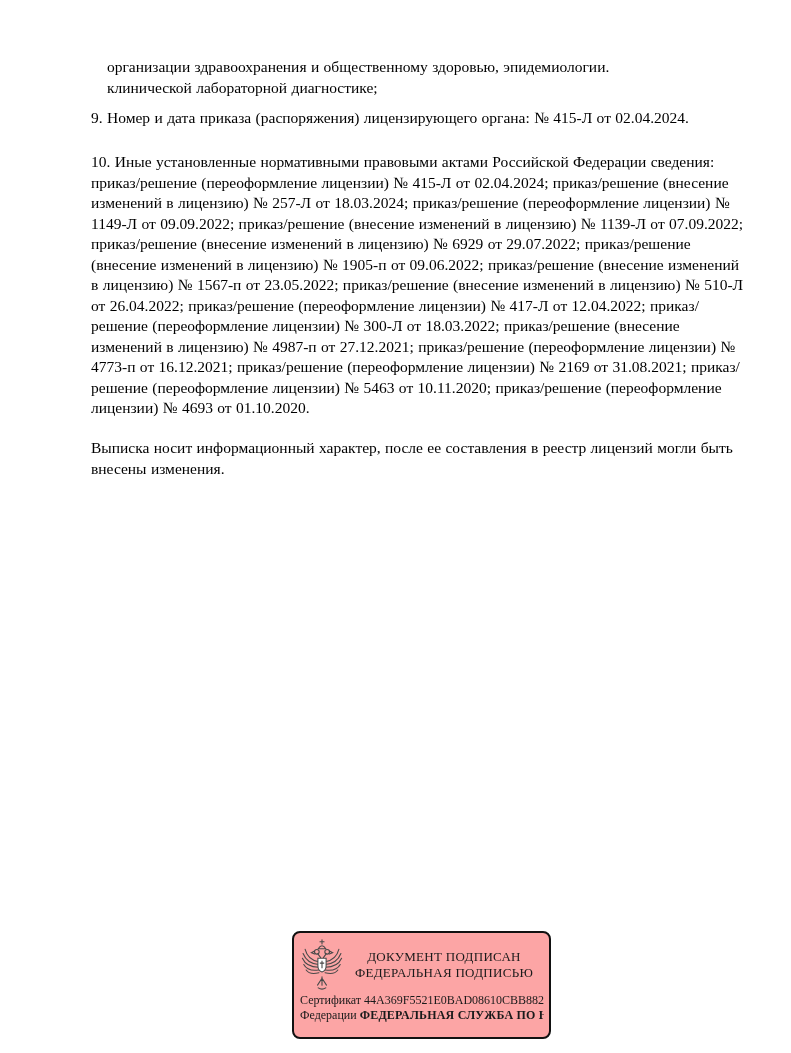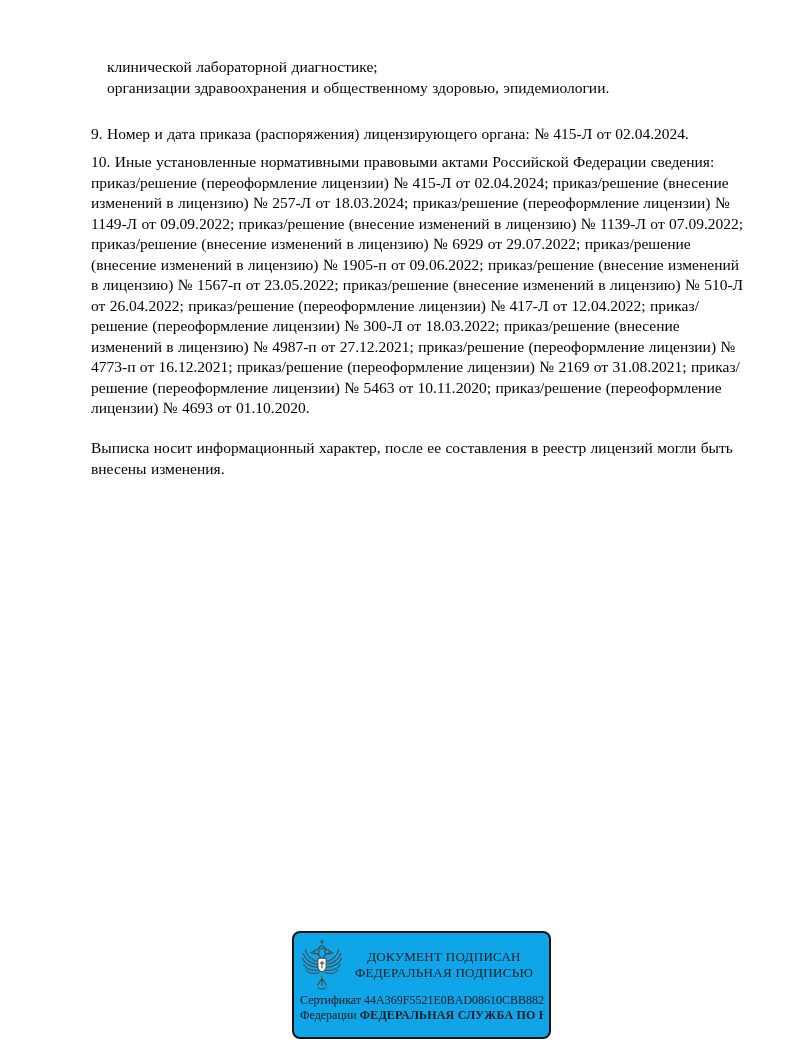--- a/index.html
+++ b/index.html
@@ -16,35 +16,35 @@
     position: absolute;
     left: 91px;
     width: 657px;
     font-size: 15.5px;
     line-height: 20.5px;
     text-align: left;
     word-spacing: 0.5px;
   }
   .indent-line { padding-left: 16px; }
   #intro-block   { top: 57px; }
-  #item9-block   { top: 124px; }
+  #item9-block   { top: 108px; }
   #item10-block  { top: 152px; }
   #note-block    { top: 438px; }
 
   
   .stamp {
     position: absolute;
     left: 292px;
     top: 931px;
     width: 259px;
     height: 108px;
     box-sizing: border-box;
     border: 2px solid #111;
     border-radius: 8px;
-    background: #0ea5e9;
+    background: #fca5a5;
     padding: 3px 5px 0 6px;
     overflow: hidden;
   }
   .stamp-top {
     display: flex;
     align-items: center;
     height: 57px;
   }
   .emblem-wrap {
     flex: 0 0 44px;
@@ -66,22 +66,22 @@
     overflow: hidden;
     color: #1a1a1a;
   }
   .stamp-row .lbl { margin-right: 3px; }
   .stamp-row .bold { font-weight: bold; letter-spacing: 0.2px; }
 </style>
 </head>
 <body>
 
 <div class="text-block" id="intro-block">
+  <div class="indent-line">организации здравоохранения и общественному здоровью, эпидемиологии.</div>
   <div class="indent-line">клинической лабораторной диагностике;</div>
-  <div class="indent-line">организации здравоохранения и общественному здоровью, эпидемиологии.</div>
 </div>
 
 <div class="text-block" id="item9-block">9. Номер и дата приказа (распоряжения) лицензирующего органа: № 415-Л от 02.04.2024.</div>
 
 <div class="text-block" id="item10-block">10. Иные установленные нормативными правовыми актами Российской Федерации сведения: приказ/решение (переоформление лицензии) № 415-Л от 02.04.2024; приказ/решение (внесение изменений в лицензию) № 257-Л от 18.03.2024; приказ/решение (переоформление лицензии) № 1149-Л от 09.09.2022; приказ/решение (внесение изменений в лицензию) № 1139-Л от 07.09.2022; приказ/решение (внесение изменений в лицензию) № 6929 от 29.07.2022; приказ/решение (внесение изменений в лицензию) № 1905-п от 09.06.2022; приказ/решение (внесение изменений в лицензию) № 1567-п от 23.05.2022; приказ/решение (внесение изменений в лицензию) № 510-Л от 26.04.2022; приказ/решение (переоформление лицензии) № 417-Л от 12.04.2022; приказ/решение (переоформление лицензии) № 300-Л от 18.03.2022; приказ/решение (внесение изменений в лицензию) № 4987-п от 27.12.2021; приказ/решение (переоформление лицензии) № 4773-п от 16.12.2021; приказ/решение (переоформление лицензии) № 2169 от 31.08.2021; приказ/решение (переоформление лицензии) № 5463 от 10.11.2020; приказ/решение (переоформление лицензии) № 4693 от 01.10.2020.</div>
 
 <div class="text-block" id="note-block">Выписка носит информационный характер, после ее составления в реестр лицензий могли быть внесены изменения.</div>
 
 <div class="stamp">
   <div class="stamp-top">

